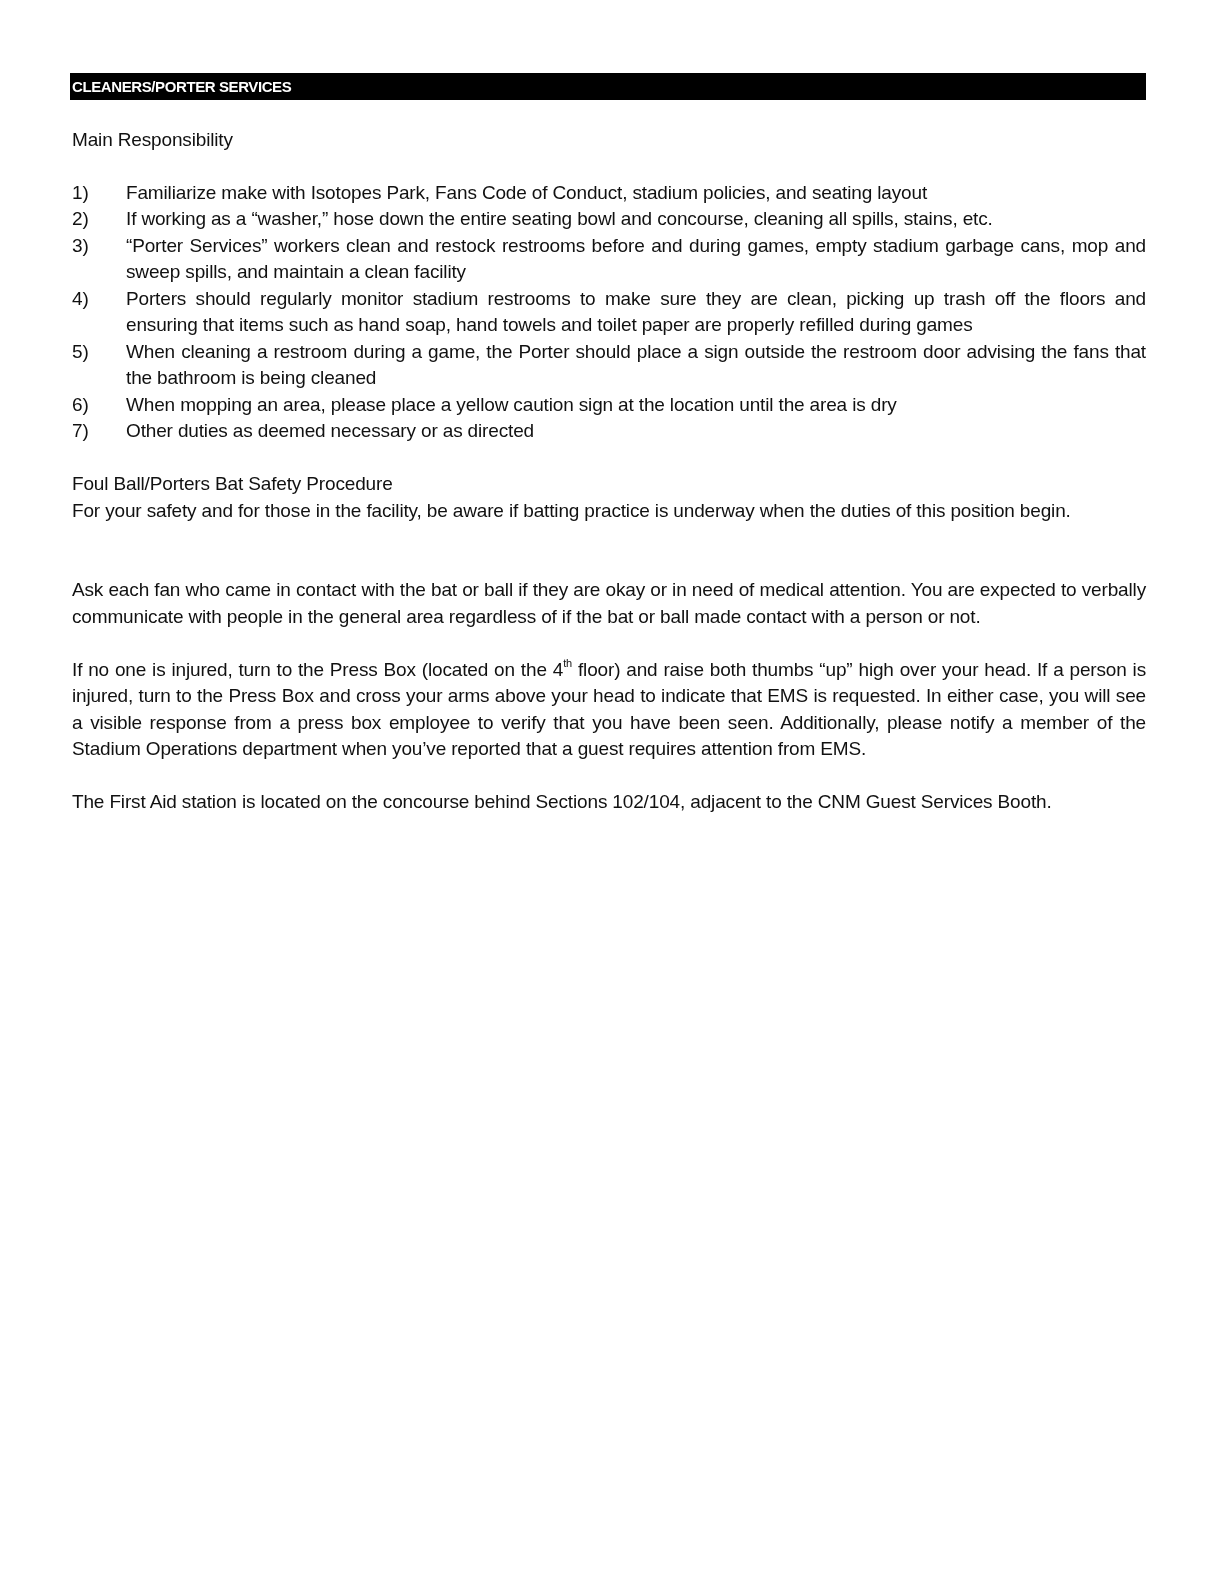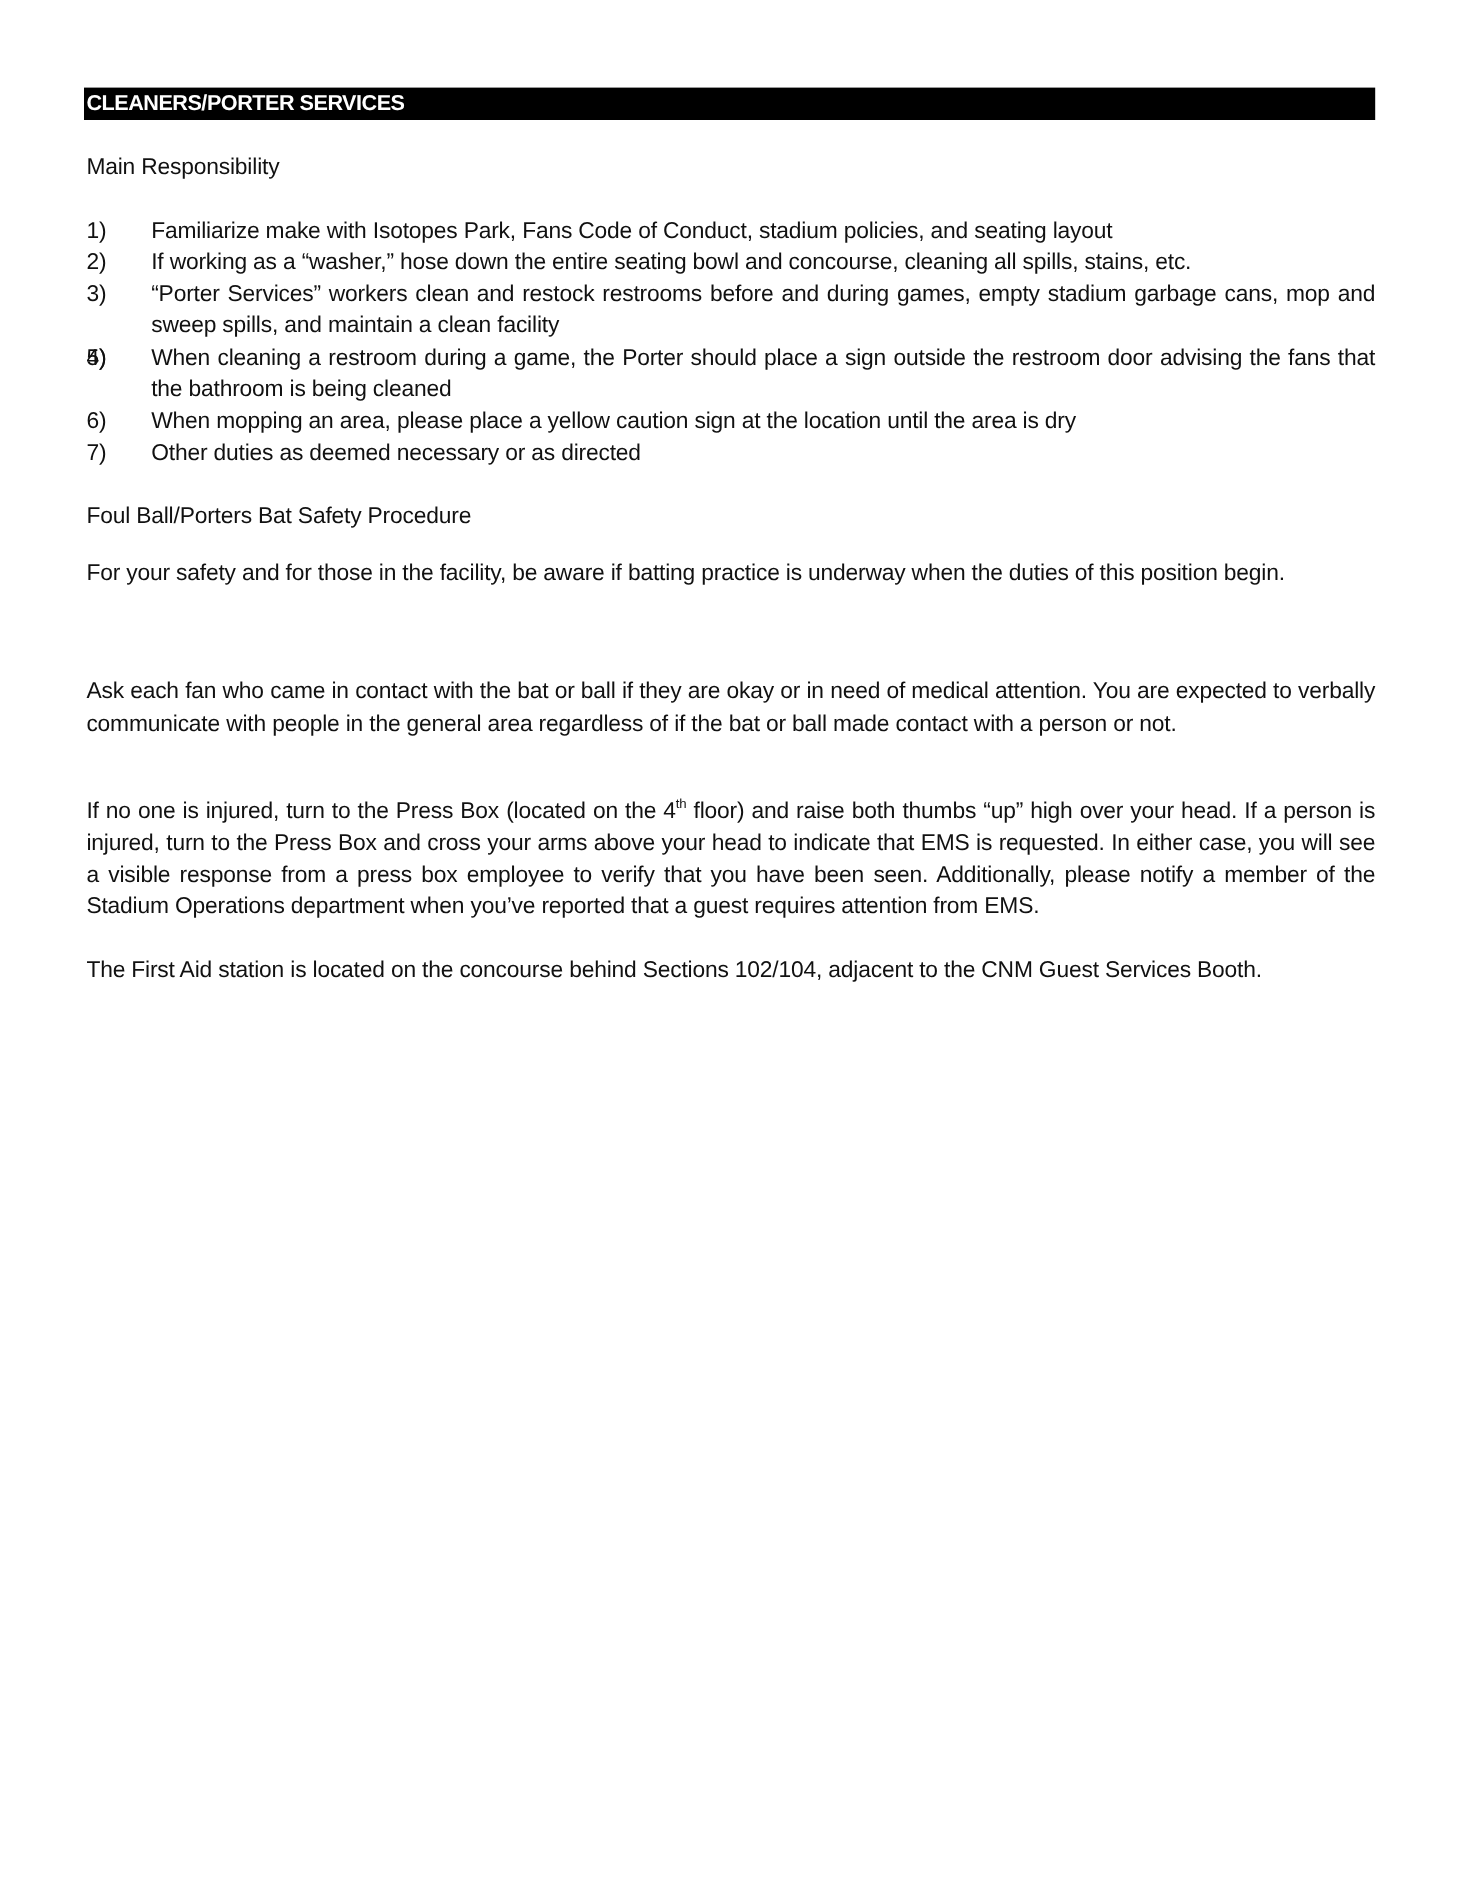--- a/index.html
+++ b/index.html
@@ -5,27 +5,27 @@
   html, body { margin: 0; padding: 0; background: #ffffff; }
   body {
     width: 1224px; height: 1584px; position: relative; overflow: hidden;
     font-family: "Liberation Sans", "DejaVu Sans", sans-serif;
     color: #111111;
   }
   .page { position: absolute; left: 72px; top: 73px; width: 1074px; }
   .title-bar {
     background: #000000; color: #ffffff;
     height: 27px; line-height: 27px;
-    font-weight: bold; font-size: 18px; letter-spacing: -0.4px;
+    font-weight: bold; font-size: 15px; letter-spacing: -0.4px;
     padding-left: 2px; margin-left: -2px;
   }
   .text { font-size: 19px; line-height: 26.5px; letter-spacing: -0.15px; }
   .heading { text-underline-offset: 3px; }
   .gap { height: 26.5px; }
-  .justify { text-align: justify; margin-top: 20px; }
+  .justify { text-align: justify; }
   ol.details { list-style: none; margin: 0; padding: 0; }
   ol.details li { position: relative; padding-left: 54px; text-align: justify; }
   ol.details li .num { position: absolute; left: 0; top: 0; }
   sup { font-size: 11px; line-height: 0; vertical-align: 9px; }
 </style>
 </head>
 <body>
 
 <div class="page">
   <div class="title-bar">CLEANERS/PORTER SERVICES</div>
@@ -34,21 +34,21 @@
   <div class="text">
     <div class="heading">Main Responsibility</div>
   </div>
   <div class="gap"></div>
 
   <div class="text">
     <ol class="details">
       <li><span class="num">1)</span><span>Familiarize make with Isotopes Park, Fans Code of Conduct, stadium policies, and seating layout</span></li>
       <li><span class="num">2)</span><span>If working as a “washer,” hose down the entire seating bowl and concourse, cleaning all spills, stains, etc.</span></li>
       <li><span class="num">3)</span><span>“Porter Services” workers clean and restock restrooms before and during games, empty stadium garbage cans, mop and sweep spills, and maintain a clean facility</span></li>
-      <li><span class="num">4)</span></li>
+      <li><span class="num">4)</span><span>Porters should regularly monitor stadium restrooms to make sure they are clean, picking up trash off the floors and ensuring that items such as hand soap, hand towels and toilet paper are properly refilled during games</span></li>
       <li><span class="num">5)</span><span>When cleaning a restroom during a game, the Porter should place a sign outside the restroom door advising the fans that the bathroom is being cleaned</span></li>
       <li><span class="num">6)</span><span>When mopping an area, please place a yellow caution sign at the location until the area is dry</span></li>
       <li><span class="num">7)</span><span>Other duties as deemed necessary or as directed</span></li>
     </ol>
   </div>
   <div class="gap"></div>
 
   <div class="text">
     <div class="heading">Foul Ball/Porters Bat Safety Procedure</div>
     <div class="justify">For your safety and for those in the facility, be aware if batting practice is underway when the duties of this position begin.</div>

